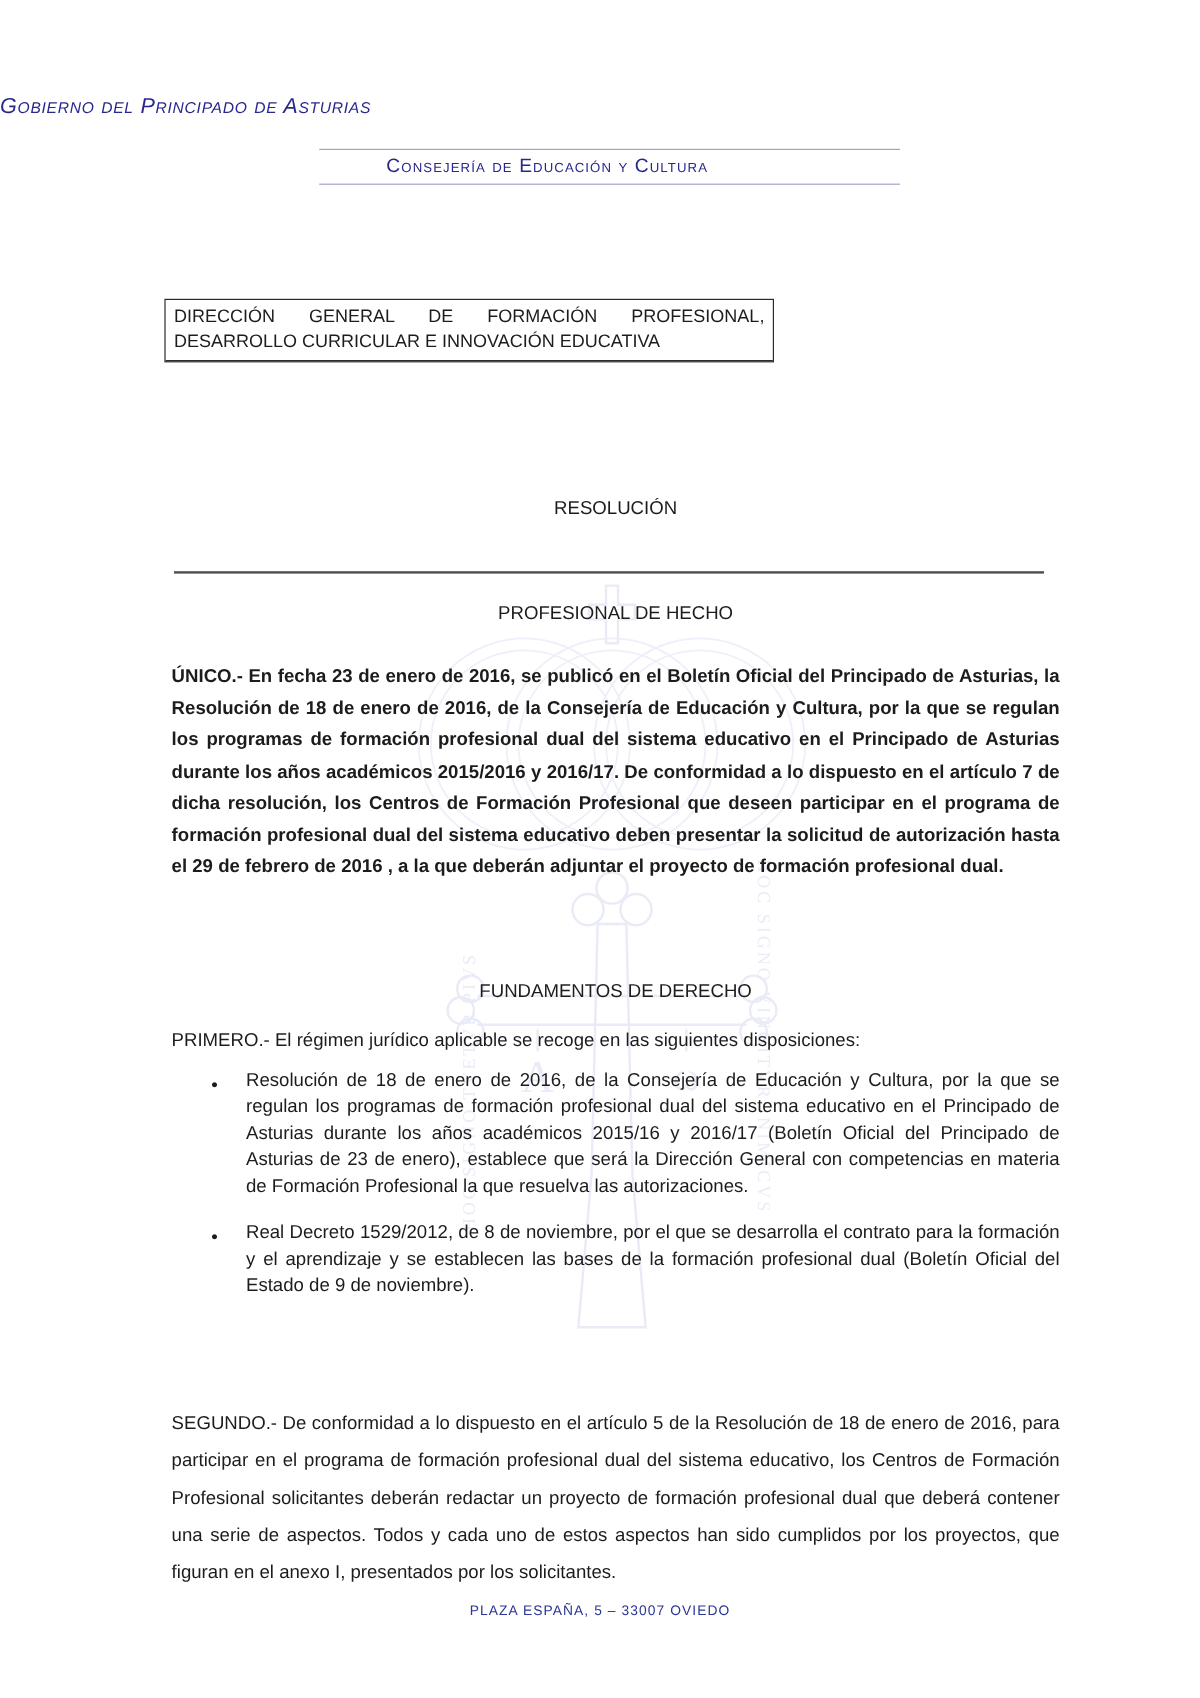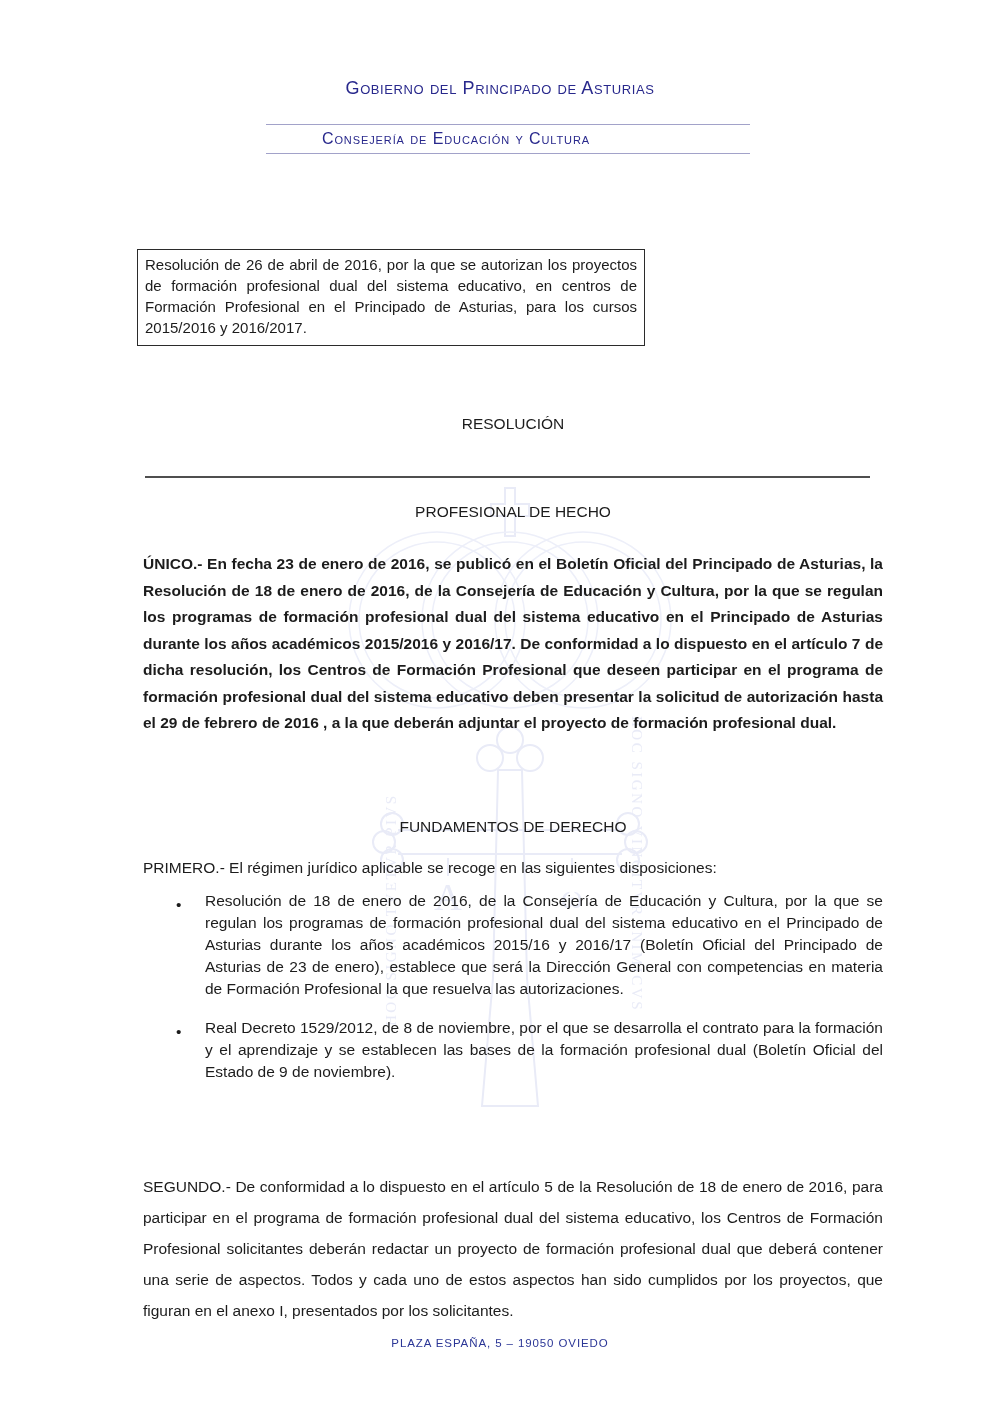--- a/index.html
+++ b/index.html
@@ -27,25 +27,26 @@
   }
   .wm-stroke { fill: none; stroke: #e9ebf7; stroke-width: 2; }
   .wm-thin   { fill: none; stroke: #edeff9; stroke-width: 1.5; }
   .wm-text   { fill: #e9ebf7; font-family: "Liberation Serif", serif; }
 
   .content { position: relative; z-index: 1; }
 
   
   .gov-title {
     top: 78px; left: 0; width: 1000px;
-    text-align: center;
+    text-align: left;
     font-variant: small-caps;
     font-size: 18px;
     letter-spacing: 0.6px;
     color: #28288c;
+    font-style: italic;
   }
   .hdr-rule {
     left: 266px; width: 484px;
     border-top: 1px solid #a2a2c9;
   }
   .rule-top { top: 124px; }
   .rule-bottom { top: 153px; }
   .dept-title {
     top: 130px; left: 0; width: 912px;
     text-align: center;
@@ -177,21 +178,21 @@
   </svg>
 
   <div class="content">
 
     <div class="abs gov-title">Gobierno del Principado de Asturias</div>
     <div class="abs hdr-rule rule-top"></div>
     <div class="abs dept-title">Consejería de Educación y Cultura</div>
     <div class="abs hdr-rule rule-bottom"></div>
 
     <div class="abs info-box">
-      <div class="info-box-body">Resolución de 26 de abril de 2016,  por la que se autorizan los proyectos de formación profesional dual del sistema educativo, en centros de Formación Profesional en el Principado de Asturias, para los cursos 2015/2016 y 2016/2017.</div>
+      <div class="info-box-title">DIRECCIÓN GENERAL DE FORMACIÓN PROFESIONAL, DESARROLLO CURRICULAR E INNOVACIÓN EDUCATIVA</div>
     </div>
 
     <div class="abs doc-heading h-resolucion">RESOLUCIÓN</div>
 
     <div class="abs mid-rule"></div>
 
     <div class="abs doc-heading h-antecedentes">PROFESIONAL DE HECHO</div>
     <p class="abs para p-unico">ÚNICO.- En fecha 23 de enero de 2016, se publicó en el Boletín Oficial del Principado de Asturias, la Resolución de 18 de enero de 2016, de la Consejería de Educación y Cultura, por la que se regulan los programas de formación profesional dual del sistema educativo en el Principado de Asturias durante los años académicos 2015/2016 y 2016/17. De conformidad a lo dispuesto en el artículo 7 de dicha resolución, los Centros de Formación Profesional que deseen participar en el programa de formación profesional dual del sistema educativo deben presentar la solicitud de autorización hasta el 29 de febrero de 2016 , a la que deberán adjuntar el proyecto de formación profesional dual.</p>
 
     <div class="abs doc-heading h-fundamentos">FUNDAMENTOS DE DERECHO</div>
@@ -203,16 +204,16 @@
         <span class="bullet-text">Resolución de 18 de enero de 2016, de la Consejería de Educación y Cultura, por la que se regulan los programas de formación profesional dual del sistema educativo en el Principado de Asturias durante los años académicos 2015/16 y 2016/17 (Boletín Oficial del Principado de Asturias de 23 de enero), establece que será la Dirección General con competencias en materia de Formación Profesional la que resuelva las autorizaciones.</span>
       </div>
       <div class="bullet-item">
         <span class="bullet-marker">•</span>
         <span class="bullet-text">Real Decreto 1529/2012, de 8 de noviembre, por el que se desarrolla el contrato para la formación y el aprendizaje y se establecen las bases de la formación profesional dual (Boletín Oficial del Estado de 9 de noviembre).</span>
       </div>
     </div>
 
     <p class="abs para p-segundo">SEGUNDO.- De conformidad a lo dispuesto en el artículo 5 de la Resolución de 18 de enero de 2016, para participar en el programa de formación profesional dual del sistema educativo, los Centros de Formación Profesional solicitantes deberán redactar un proyecto de formación profesional dual que deberá contener una serie de aspectos. Todos y cada uno de estos aspectos han sido cumplidos por los  proyectos, que figuran en el anexo I, presentados por los solicitantes.</p>
 
-    <div class="abs footer-address">PLAZA ESPAÑA, 5 – 19050  OVIEDO</div>
+    <div class="abs footer-address">PLAZA ESPAÑA, 5 – 33007  OVIEDO</div>
 
   </div>
 </div>
 
 </body></html>

